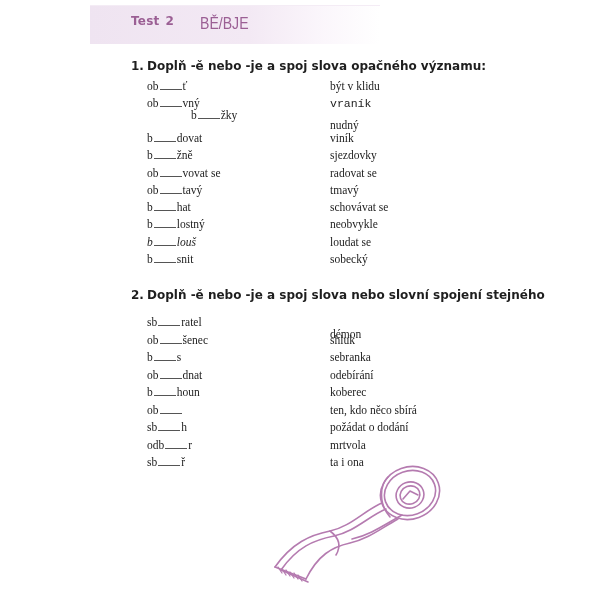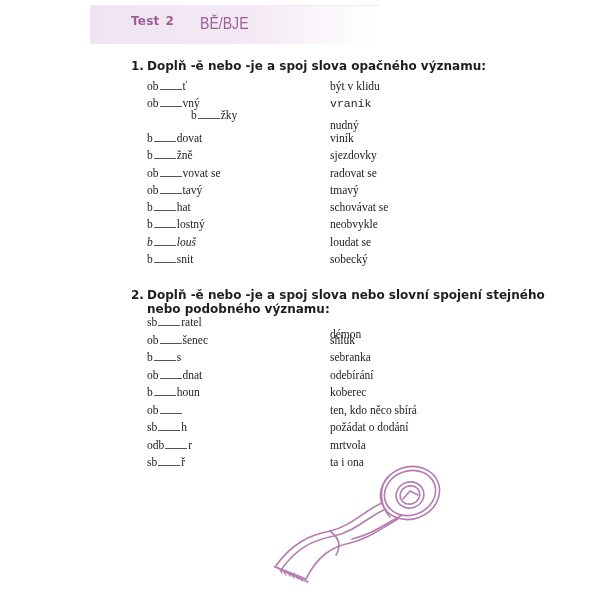--- a/index.html
+++ b/index.html
@@ -55,21 +55,20 @@
     <div class="row" style="top: 86.5px;">radovat se</div>
     <div class="row" style="top: 103.8px;">tmavý</div>
     <div class="row" style="top: 121.1px;">schovávat se</div>
     <div class="row" style="top: 138.4px;">neobvykle</div>
     <div class="row" style="top: 155.7px;">loudat se</div>
     <div class="row" style="top: 173px;">sobecký</div>
   </div>
 
 <div class="task-heading" style="top:288px;">
   <span class="num">2.</span><span>Doplň -ě nebo -je a spoj slova nebo slovní spojení stejného</span>
-  <span class="cont">nebo podobného významu:</span>
 </div>
 
 <div id="t2-left" class="col-left" style="left: 147px; top: 316px;">
     <div class="row" style="top: 0px;"><span>sb</span><span class="blank"></span><span>ratel</span></div>
     <div class="row" style="top: 17.5px;"><span>ob</span><span class="blank"></span><span>šenec</span></div>
     <div class="row" style="top: 35px;"><span>b</span><span class="blank"></span><span>s</span></div>
     <div class="row" style="top: 52.5px;"><span>ob</span><span class="blank"></span><span>dnat</span></div>
     <div class="row" style="top: 70px;"><span>b</span><span class="blank"></span><span>houn</span></div>
     <div class="row" style="top: 87.5px;"><span>ob</span><span class="blank"></span><span></span></div>
     <div class="row" style="top: 105px;"><span>sb</span><span class="blank"></span><span>h</span></div>

